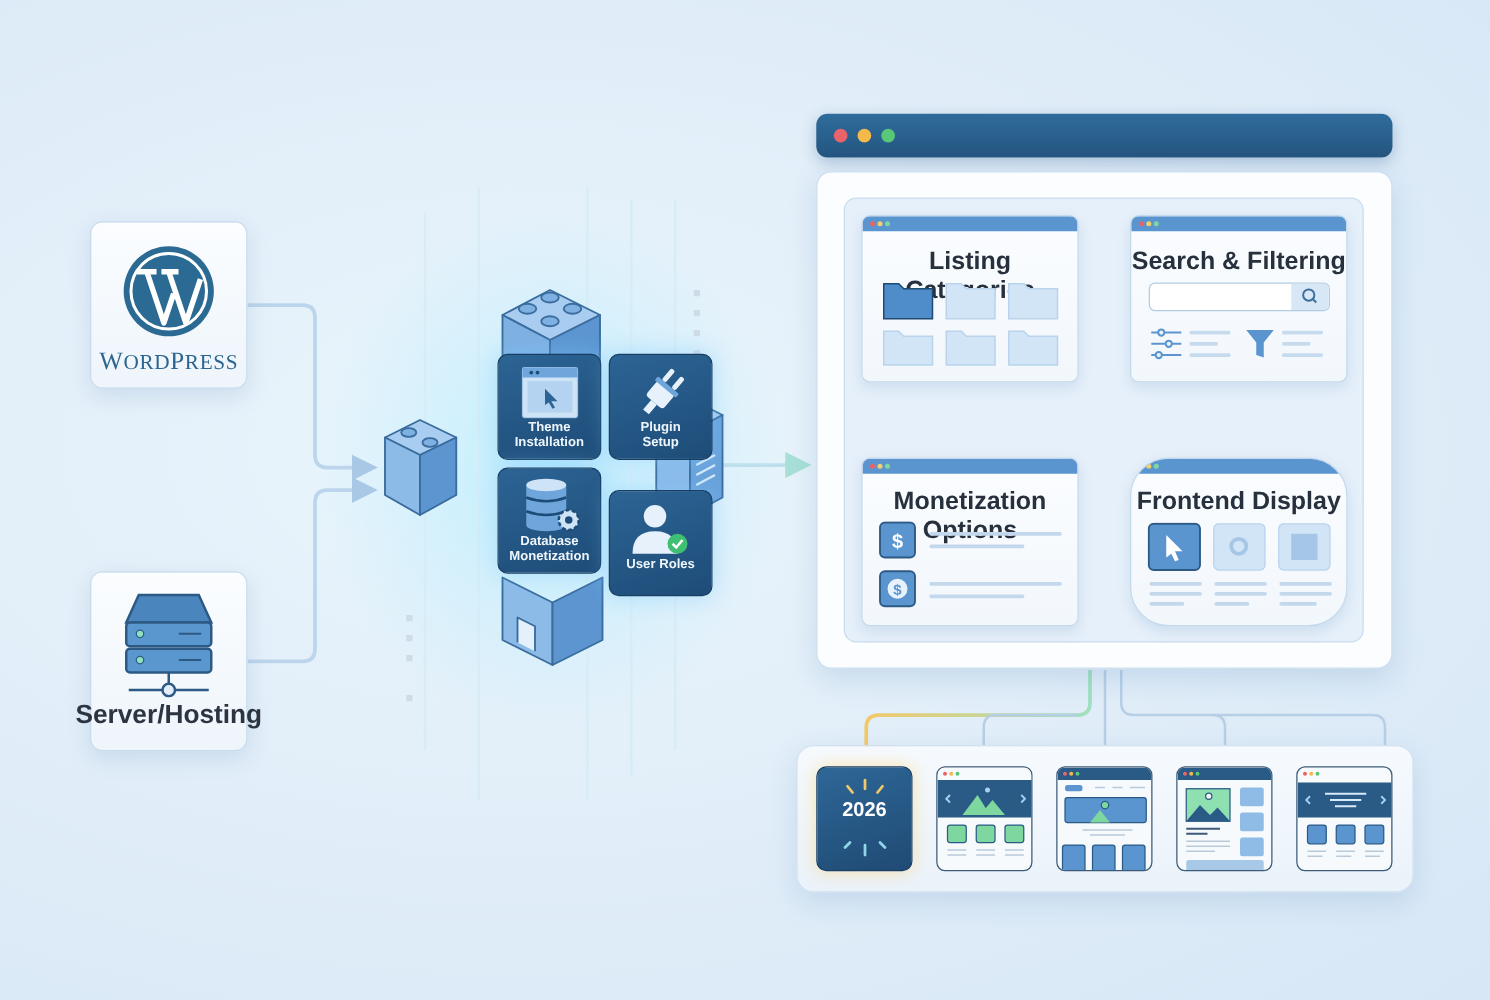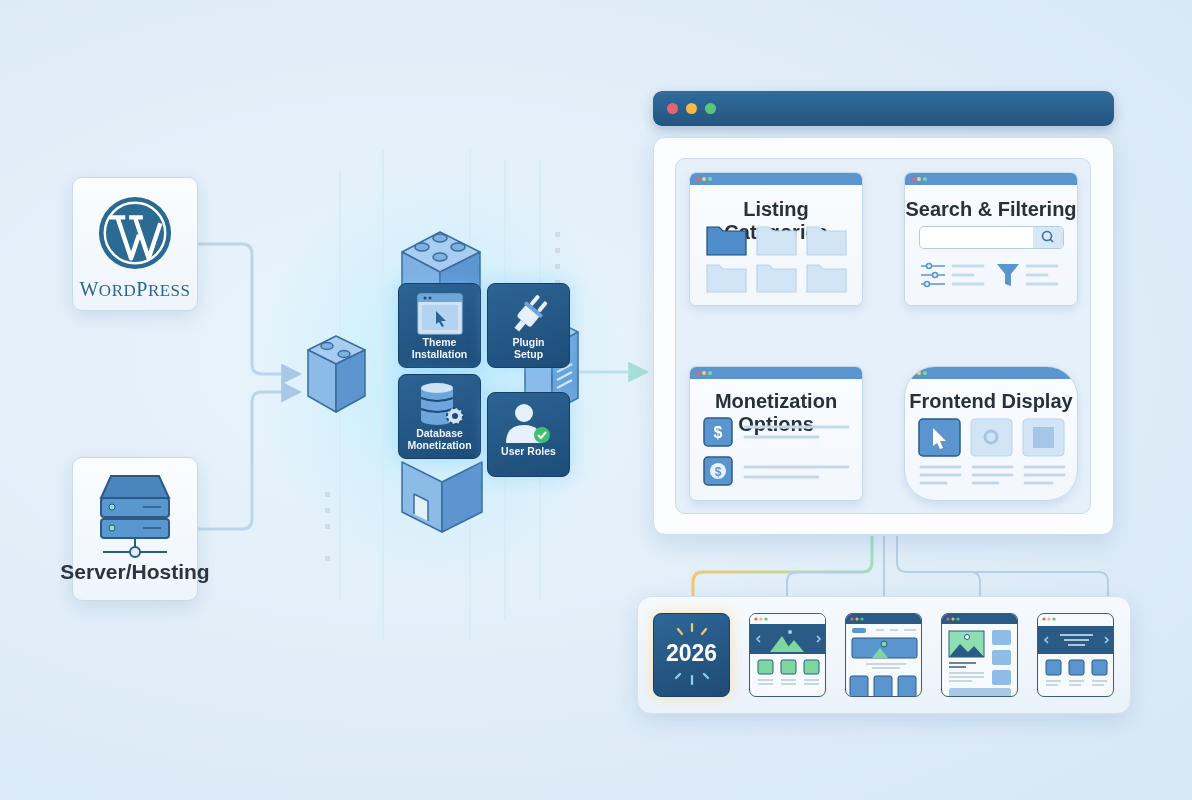--- a/index.html
+++ b/index.html
@@ -74,21 +74,21 @@
   .thumb {
     position: absolute; top: 613px; width: 77px; height: 84px; border-radius: 7px;
     background: #f7fafd; border: 1.5px solid #3d5a78; overflow: hidden;
   }
   .year-tile {
     position: absolute; left: 653px; top: 613px; width: 77px; height: 84px; border-radius: 8px;
     background: linear-gradient(160deg, #2e6797, #1f4a74);
     box-shadow: 0 0 14px rgba(255,210,110,0.55);
     border: 1px solid #1a3f62;
   }
-  .year-text { position: absolute; left: 0; right: 0; top: 26px; text-align: center; color: #fff; font-size: 23px; font-weight: 700; }
+  .year-text { position: absolute; left: 0; right: 0; top: 26px; text-align: center; color: #fff; font-size: 16px; font-weight: 700; }
 </style>
 </head>
 <body>
 
 <svg class="overlay" viewBox="0 0 1192 800">
   <defs>
     <marker id="arr" viewBox="0 0 10 10" refX="8" refY="5" markerWidth="7" markerHeight="7" orient="auto">
       <path d="M0,0 L10,5 L0,10 z" fill="#a9c8e6"></path>
     </marker>
     <marker id="arrg" viewBox="0 0 10 10" refX="8" refY="5" markerWidth="7" markerHeight="7" orient="auto">

